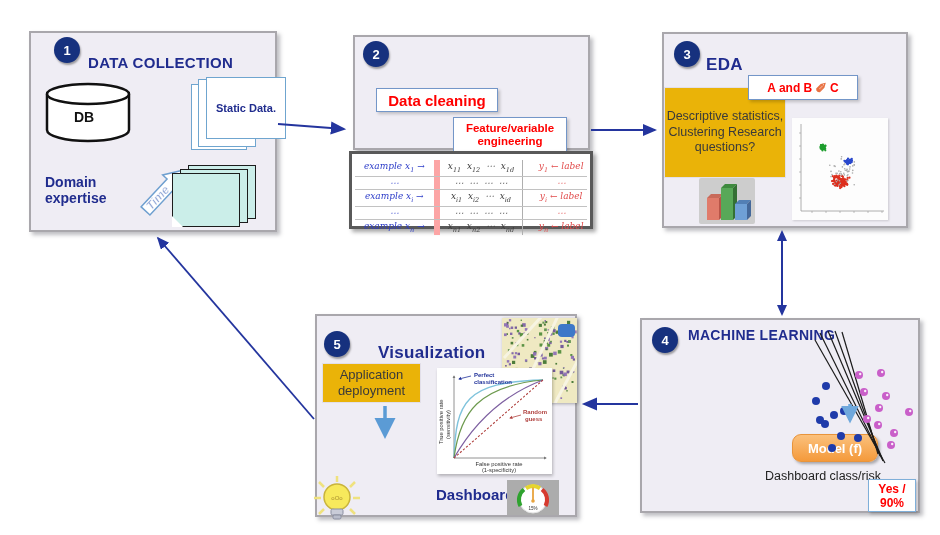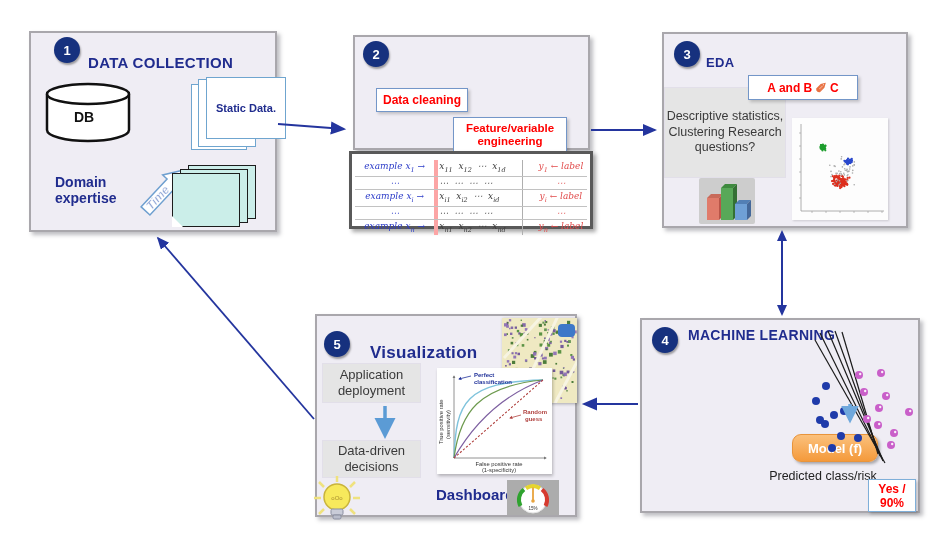--- a/index.html
+++ b/index.html
@@ -4,39 +4,39 @@
 <style>
   html,body{margin:0;padding:0;background:#fff;}
   #canvas{position:relative;width:940px;height:535px;background:#fff;overflow:hidden;
           font-family:"Liberation Sans",sans-serif;}
   .box{position:absolute;background:#EFEDF4;border:2px solid #A9A7AC;
        box-shadow:3px 3px 4px rgba(110,110,120,.45);box-sizing:border-box;}
   .badge{position:absolute;width:26px;height:26px;border-radius:50%;background:#16317E;
          color:#fff;font-weight:bold;font-size:13px;display:flex;align-items:center;
          justify-content:center;box-shadow:1px 2px 2px rgba(0,0,0,.35);z-index:4;}
   .title{position:absolute;color:#202C8E;font-weight:bold;letter-spacing:.3px;z-index:4;white-space:nowrap;margin-top:12px;}
-  .subbox{position:absolute;background:#e5e5e5;border:1px solid #E2DFE9;display:flex;
+  .subbox{position:absolute;background:#eab308;border:1px solid #E2DFE9;display:flex;
           align-items:center;justify-content:center;text-align:center;color:#3A3A3A;
           box-sizing:border-box;z-index:3;}
   .callout{position:absolute;background:#fff;border:1.5px solid #7396C8;color:#FF0000;
            font-weight:bold;display:flex;align-items:center;justify-content:center;
            text-align:center;box-sizing:border-box;box-shadow:2px 2px 3px rgba(0,0,0,.2);z-index:5;}
   .navyText{color:#202C8E;font-weight:bold;}
   svg{display:block;}
   
   #prep-table{position:absolute;left:349px;top:151px;width:244px;height:78px;background:#fff;
               border:3px solid #595959;box-shadow:3px 3px 4px rgba(0,0,0,.35);box-sizing:border-box;
               font-family:"DejaVu Serif",serif;font-style:italic;font-size:9px;z-index:6;
               padding:6px 3px 2px 3px;}
   .trow{display:flex;line-height:12px;}
   .trow:not(:last-child){border-bottom:1px solid #C2C2C2;}
   .tc{display:block;padding:0 1px;}
   .tc sub{font-size:6.5px;font-style:italic;}
   .tc.l{width:37%;text-align:center;color:#2B3BC8;}
-  .tc.m{width:39%;text-align:left;color:#3A3A3A;border-left:4px solid #fca5a5;border-right:1px solid #AFAFAF;}
+  .tc.m{width:39%;text-align:center;color:#3A3A3A;border-left:6px solid #fca5a5;border-right:1px solid #AFAFAF;}
   .tc.r{width:24%;text-align:center;color:#E14B4B;margin-left:12px;}
   
   .page{position:absolute;background:#fff;border:1.5px solid #6FA5CF;box-sizing:border-box;}
   .note{position:absolute;background:#CBEEE9;border:1.5px solid #1c1c1c;box-sizing:border-box;}
   .fold{position:absolute;left:-1px;bottom:-1px;width:0;height:0;
         border-left:11px solid #fff;border-top:11px solid transparent;}
   #model-box{position:absolute;left:792px;top:434px;width:84px;height:26px;border-radius:9px;
              background:linear-gradient(#FBC17C,#F49A3B);border:1px solid #E8943B;color:#fff;
              font-weight:bold;font-size:13px;display:flex;align-items:center;justify-content:center;
              box-shadow:2px 2px 3px rgba(0,0,0,.3);z-index:3;}
@@ -58,41 +58,41 @@
     <ellipse cx="44" cy="12" rx="41" ry="10" fill="#fff" stroke="#111" stroke-width="2.5"></ellipse>
     <text x="30" y="40" font-size="14" font-weight="bold" fill="#111" font-family="Liberation Sans,sans-serif">DB</text>
   </svg>
 
   <div class="page lay" style="left:191px;top:84px;width:56px;height:66px;"></div>
   <div class="page lay" style="left:198px;top:79px;width:58px;height:68px;"></div>
   <div class="page lay" style="left:206px;top:77px;width:80px;height:62px;display:flex;align-items:center;justify-content:center;text-align:center;">
     <span class="navyText" style="font-size:11px;line-height:13px;">Static Data.</span>
   </div>
 
-  <div class="lay navyText" style="left:55px;top:174px;width:85px;font-size:14px;line-height:16px;">Domain expertise</div>
+  <div class="lay navyText" style="left:45px;top:174px;width:85px;font-size:14px;line-height:16px;">Domain expertise</div>
 
   <svg class="lay" style="left:128px;top:148px;" width="76" height="78" viewBox="0 0 76 78">
     <g transform="rotate(-47 38 41)">
       <polygon points="8,35 46,35 46,29 64,41 46,53 46,47 8,47" fill="#fff" stroke="#6FA0D0" stroke-width="1.5"></polygon>
       <text x="12" y="45" font-size="12" font-style="italic" font-weight="bold" fill="#92A7D7" stroke="#ffffff" stroke-width="0.4" font-family="Liberation Sans,sans-serif">Time</text>
     </g>
   </svg>
 
   <div class="lay" style="left:172px;top:165px;width:90px;height:62px;">
     <div class="note" style="left:16px;top:0;width:68px;height:54px;"></div>
     <div class="note" style="left:8px;top:4px;width:68px;height:54px;"></div>
     <div class="note" style="left:0;top:8px;width:68px;height:54px;">
       <div class="fold"></div>
     </div>
   </div>
 
   <div class="box" style="left:353px;top:35px;width:237px;height:115px;"></div>
   <div class="badge" style="left:363px;top:41px;">2</div>
 
-  <div class="callout" style="left:376px;top:88px;width:92px;height:24px;font-size:12px;">Data cleaning</div>
+  <div class="callout" style="left:376px;top:88px;width:122px;height:24px;font-size:15px;">Data cleaning</div>
   <div class="callout" style="left:453px;top:117px;width:114px;height:35px;font-size:11.5px;line-height:13px;">Feature/variable engineering</div>
 
   <div id="prep-table">
     <div>
         <div class="trow">
           <span class="tc l">example x<sub>1</sub> →</span>
           <span class="tc m">x<sub>11</sub>&nbsp; x<sub>12</sub>&nbsp; ⋯&nbsp; x<sub>1d</sub></span>
           <span class="tc r">y<sub>1</sub> ← label</span>
         </div>
         <div class="trow">
@@ -113,21 +113,21 @@
         <div class="trow">
           <span class="tc l">example x<sub>n</sub> →</span>
           <span class="tc m">x<sub>n1</sub>&nbsp; x<sub>n2</sub>&nbsp; ⋯&nbsp; x<sub>nd</sub></span>
           <span class="tc r">y<sub>n</sub> ← label</span>
         </div>
       </div>
   </div>
 
   <div class="box" style="left:662px;top:32px;width:246px;height:196px;"></div>
   <div class="badge" style="left:674px;top:41px;">3</div>
-  <div class="title" style="left:706px;top:43px;font-size:13px;">EDA</div>
+  <div class="title" style="left:706px;top:43px;font-size:17px;">EDA</div>
 
   <div class="subbox" style="left:664px;top:87px;width:122px;height:91px;font-size:12.5px;line-height:15.5px;">Descriptive statistics, Clustering Research questions?</div>
 
   <div class="callout" style="left:748px;top:75px;width:110px;height:25px;font-size:12px;">
     <span>A and B</span>
     <span style="color:#E87040;font-size:14px;margin:0 3px;">✐</span>
     <span>C</span>
   </div>
 
   <svg class="lay" style="left:792px;top:118px;background:#FDFDFD;box-shadow:1px 1px 2px rgba(0,0,0,.15);" width="96" height="102" viewBox="0 0 96 102">
@@ -440,21 +440,21 @@
       <polygon points="48,26 52,22 52,38 48,42" fill="#44689A"></polygon>
   </svg>
 
   <div class="box" style="left:640px;top:318px;width:280px;height:195px;"></div>
   <div class="badge" style="left:652px;top:327px;">4</div>
   <div class="title" style="left:688px;top:315px;font-size:14px;">MACHINE LEARNING</div>
 
 
   <div id="model-box">Model (f)</div>
 
-  <div class="lay" style="left:758px;top:469px;width:130px;text-align:center;font-size:12.5px;color:#222;">Predicted class/risk</div>
+  <div class="lay" style="left:758px;top:469px;width:130px;text-align:center;font-size:12.5px;color:#222;">Dashboard class/risk</div>
 
   <div class="callout" style="left:868px;top:479px;width:48px;height:33px;font-size:12px;flex-direction:column;line-height:14px;border-color:#7FAFD9;">
     <span>Yes /</span>
     <span>90%</span>
   </div>
 
   <svg class="lay top noptr" style="left:770px;top:328px;" width="152" height="150" viewBox="0 0 152 150">
     <defs>
       <marker id="ahsky" markerWidth="7" markerHeight="7" refX="4" refY="2.5" orient="auto">
         <path d="M0,0L5,2.5L0,5Z" fill="#6FA8DC"></path>
@@ -498,24 +498,23 @@
         <circle cx="97" cy="91" r="4" fill="#C95FC9"></circle>
         <circle cx="98.2" cy="90" r="1.2" fill="#fff" opacity="0.9"></circle>
         <circle cx="121" cy="117" r="4" fill="#C95FC9"></circle>
         <circle cx="122.2" cy="116" r="1.2" fill="#fff" opacity="0.9"></circle>
       </g>
     <line x1="80" y1="76" x2="80" y2="92" stroke="#6FA8DC" stroke-width="3.5" marker-end="url(#ahsky)"></line>
   </svg>
 
   <div class="box" style="left:315px;top:314px;width:262px;height:203px;"></div>
   <div class="badge" style="left:324px;top:331px;">5</div>
-  <div class="title" style="left:370px;top:331px;font-size:17px;">Visualization</div>
+  <div class="title" style="left:378px;top:331px;font-size:17px;">Visualization</div>
 
   <div class="subbox" style="left:322px;top:363px;width:99px;height:40px;font-size:13px;line-height:16px;">Application deployment</div>
-  <div class="subbox" style="left:322px;top:440px;width:99px;height:38px;font-size:13px;line-height:16px;">Data-driven decisions</div>
 
   <svg class="lay top" style="left:502px;top:318px;box-shadow:1px 1px 3px rgba(0,0,0,.3);" width="75" height="85" viewBox="0 0 75 85">
     <rect x="0" y="0" width="75" height="85" fill="#EFE9C2"></rect>
     <g>
         <rect x="48.9" y="8.4" width="3.5" height="3.5" fill="#4E8B3A" opacity="0.92"></rect>
         <rect x="71.7" y="12.4" width="3.0" height="3.0" fill="#8A6BB5" opacity="0.92"></rect>
         <rect x="22.7" y="63.0" width="2.3" height="2.3" fill="#3F7330" opacity="0.92"></rect>
         <rect x="33.9" y="43.5" width="1.6" height="1.6" fill="#3F7330" opacity="0.92"></rect>
         <rect x="47.7" y="16.2" width="1.5" height="1.5" fill="#8A6BB5" opacity="0.92"></rect>
         <rect x="7.9" y="54.7" width="2.3" height="2.3" fill="#8A6BB5" opacity="0.92"></rect>

